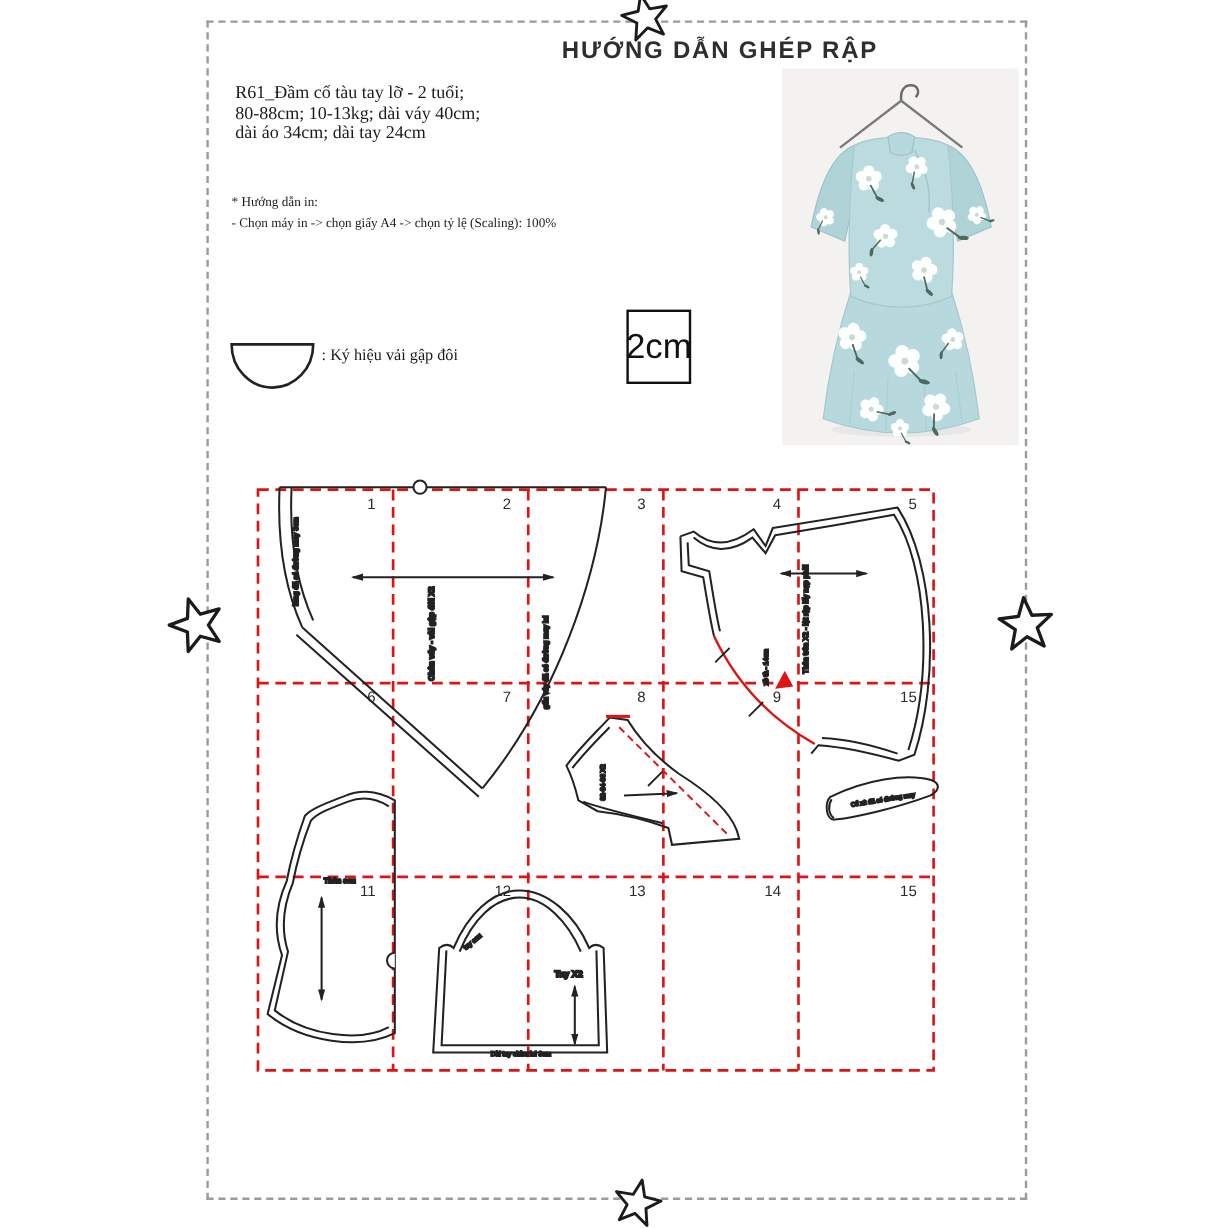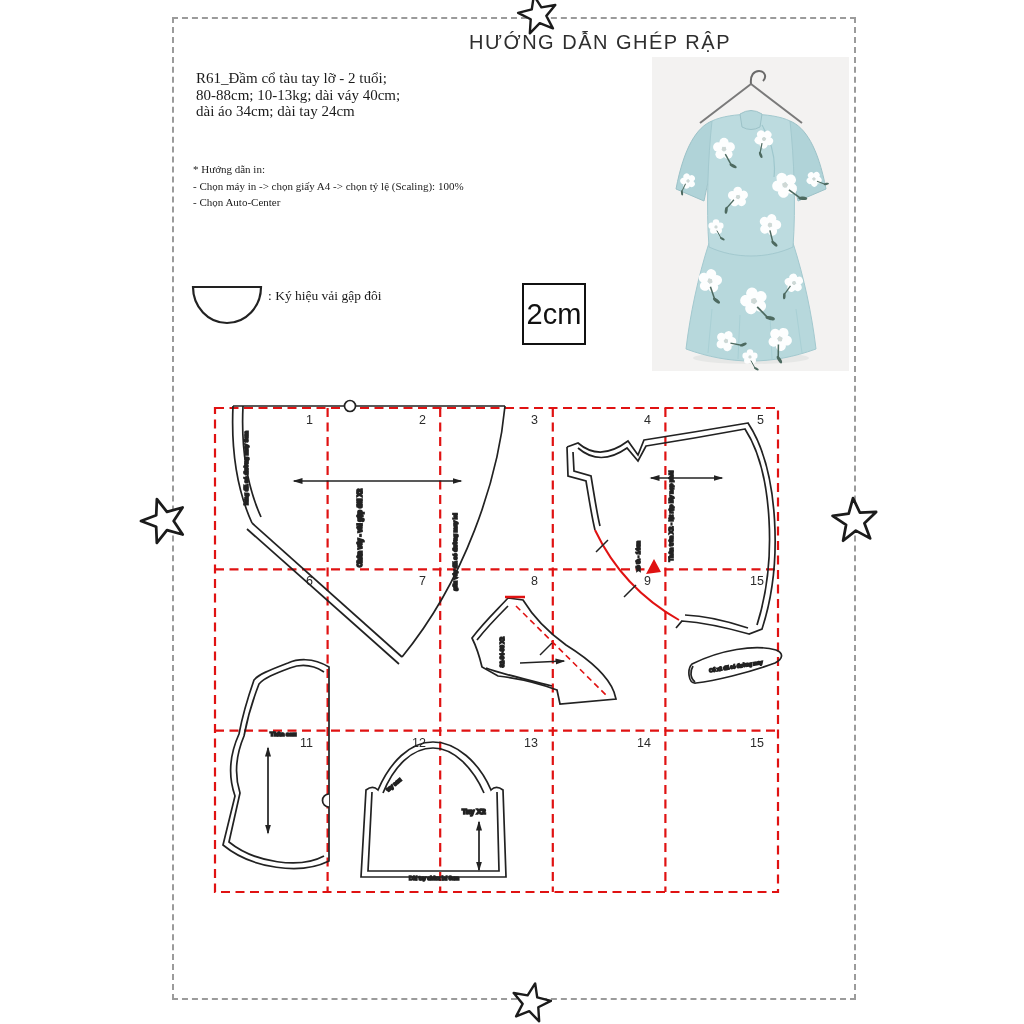--- a/index.html
+++ b/index.html
@@ -1,30 +1,30 @@
 <!DOCTYPE html>
 <html><head>
 <meta charset="utf-8">
 <style>
   html,body{margin:0;padding:0;background:#fff;}
   .canvas{position:relative;width:1024px;height:1024px;background:#fff;overflow:hidden;
           font-family:"Liberation Serif",serif;color:#1a1a1a;}
   .page-border{position:absolute;left:172px;top:17px;width:684px;height:983px;
                border:2px dashed #9b9b9b;box-sizing:border-box;}
   .title{position:absolute;left:380px;top:31px;width:440px;text-align:center;
-         font-family:"Liberation Sans",sans-serif;font-size:20px;font-weight:400;
+         font-family:"Liberation Sans",sans-serif;font-size:20px;font-weight:700;
          letter-spacing:1.5px;color:#2e2e2e;}
   .info{position:absolute;left:196px;top:70px;font-size:15px;line-height:16.5px;}
   .block{position:absolute;left:193px;font-size:11px;line-height:16.5px;}
   .block p{margin:0;}
   .guide{top:161px;}
   .caution{top:227px;}
   .fold-sym{position:absolute;left:189px;top:282px;}
   .fold-label{position:absolute;left:268px;top:288px;font-size:13.5px;}
-  .scale-box{position:absolute;left:522px;top:283px;width:64px;height:62px;
+  .scale-box{position:absolute;left:522px;top:258px;width:54px;height:62px;
              border:2.5px solid #111;box-sizing:border-box;display:flex;align-items:center;
              justify-content:center;font-family:"Liberation Sans",sans-serif;
              font-size:29px;color:#111;}
   .photo{position:absolute;left:652px;top:57px;width:197px;height:314px;background:#f3f2f1;}
   .num{position:absolute;width:24px;text-align:right;font-family:"Liberation Sans",sans-serif;
        font-size:12.5px;color:#2b2b2b;}
   .overlay{position:absolute;left:0;top:0;pointer-events:none;}
   .tt{font-family:"Liberation Sans",sans-serif;fill:#222;}
 </style>
 </head>
@@ -38,21 +38,20 @@
 
   <div class="info">
     <p style="margin:0">R61_Đầm cổ tàu tay lỡ -  2 tuổi;</p>
     <p style="margin:0">80-88cm; 10-13kg; dài váy 40cm;</p>
     <p style="margin:0">dài áo 34cm; dài tay 24cm</p>
   </div>
 
   <div class="block guide">
     <p>* Hướng dẫn in:</p>
     <p>- Chọn máy in -&gt; chọn giấy A4  -&gt; chọn tỷ lệ (Scaling): 100%</p>
-    <p>- Chọn Auto-Center</p>
   </div>
 
 
   <svg class="fold-sym" width="78" height="48">
     <path d="M4,5 H72 A34,36 0 0 1 4,5 Z" fill="#fff" stroke="#222" stroke-width="2.2"></path>
   </svg>
   <div class="fold-label">: Ký hiệu vải gập đôi</div>
 
   <div class="scale-box">2cm</div>
 

